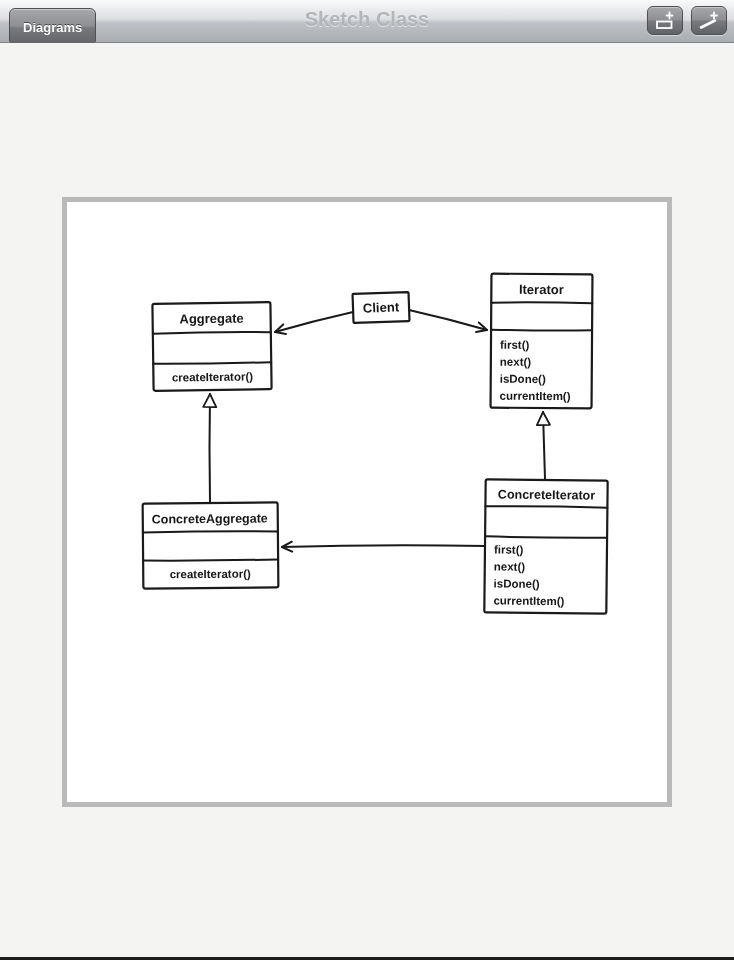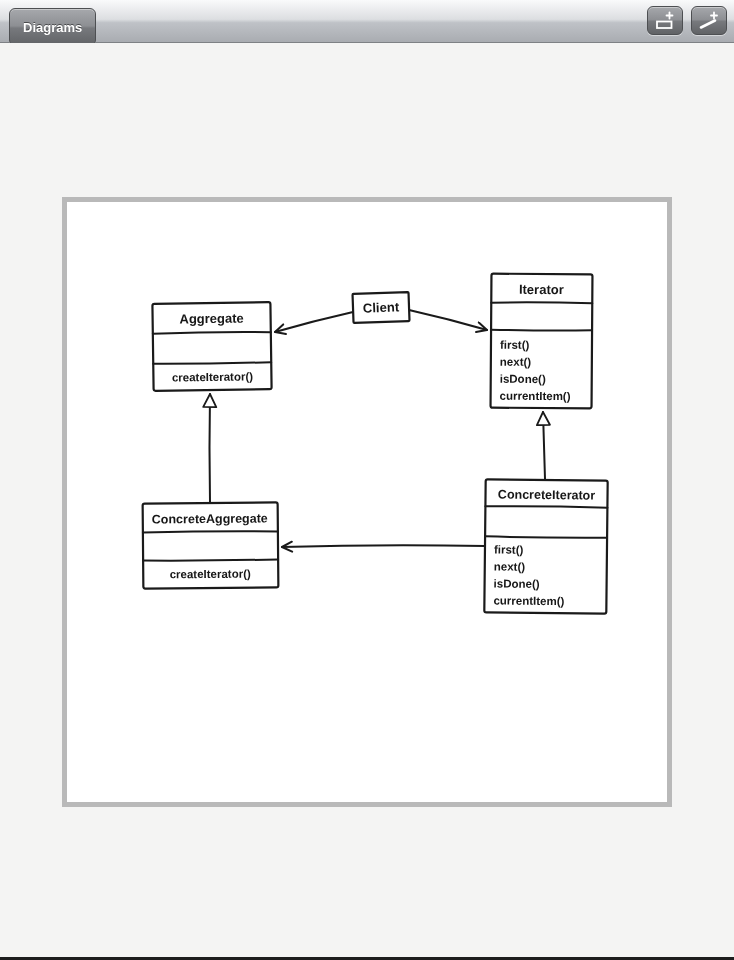--- a/index.html
+++ b/index.html
@@ -54,20 +54,21 @@
 
   .bottom-strip{position:absolute;left:0;bottom:0;width:734px;height:3px;background:#1d1d1d;}
 </style>
 </head>
 <body>
 
 <div class="app">
 
   <header class="toolbar">
     <button class="btn back-btn">Diagrams</button>
+    <div class="toolbar-title">Sketch Class</div>
     <div class="toolbar-right">
       <button class="btn icon-btn">
         <svg width="22" height="20" viewBox="0 0 22 20">
           <g stroke="#ffffff" stroke-width="1.8" fill="none" stroke-linecap="round">
             <rect x="3" y="10.5" width="14.5" height="6.5"></rect>
             <line x1="15.5" y1="1.5" x2="15.5" y2="7.5"></line>
             <line x1="12.5" y1="4.5" x2="18.5" y2="4.5"></line>
           </g>
         </svg>
       </button>

